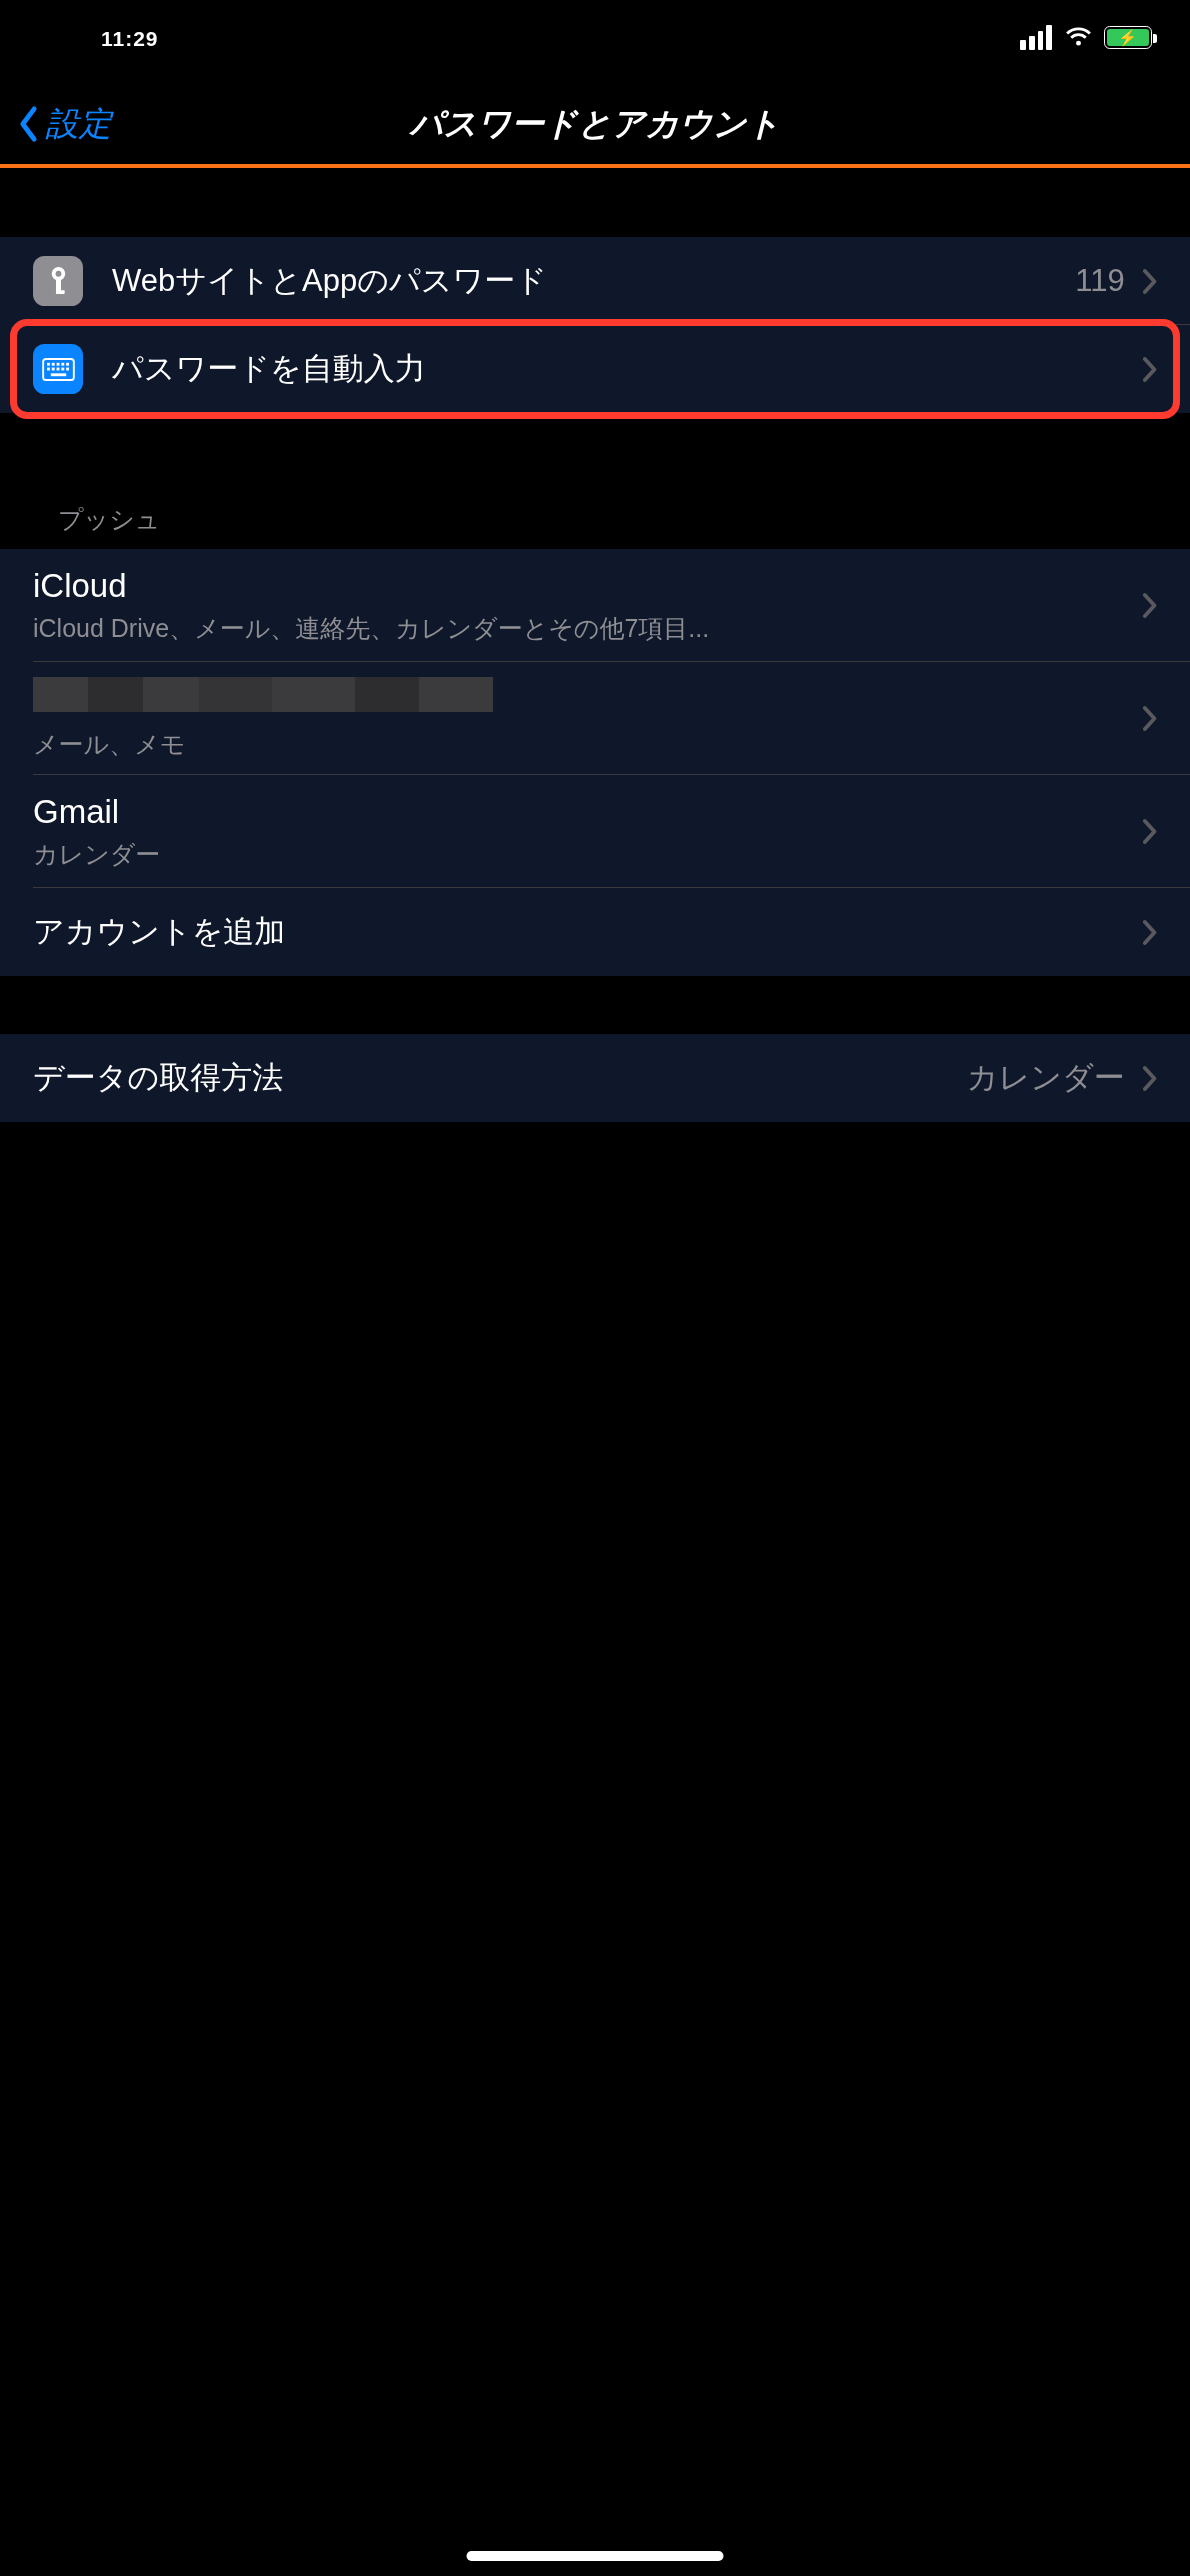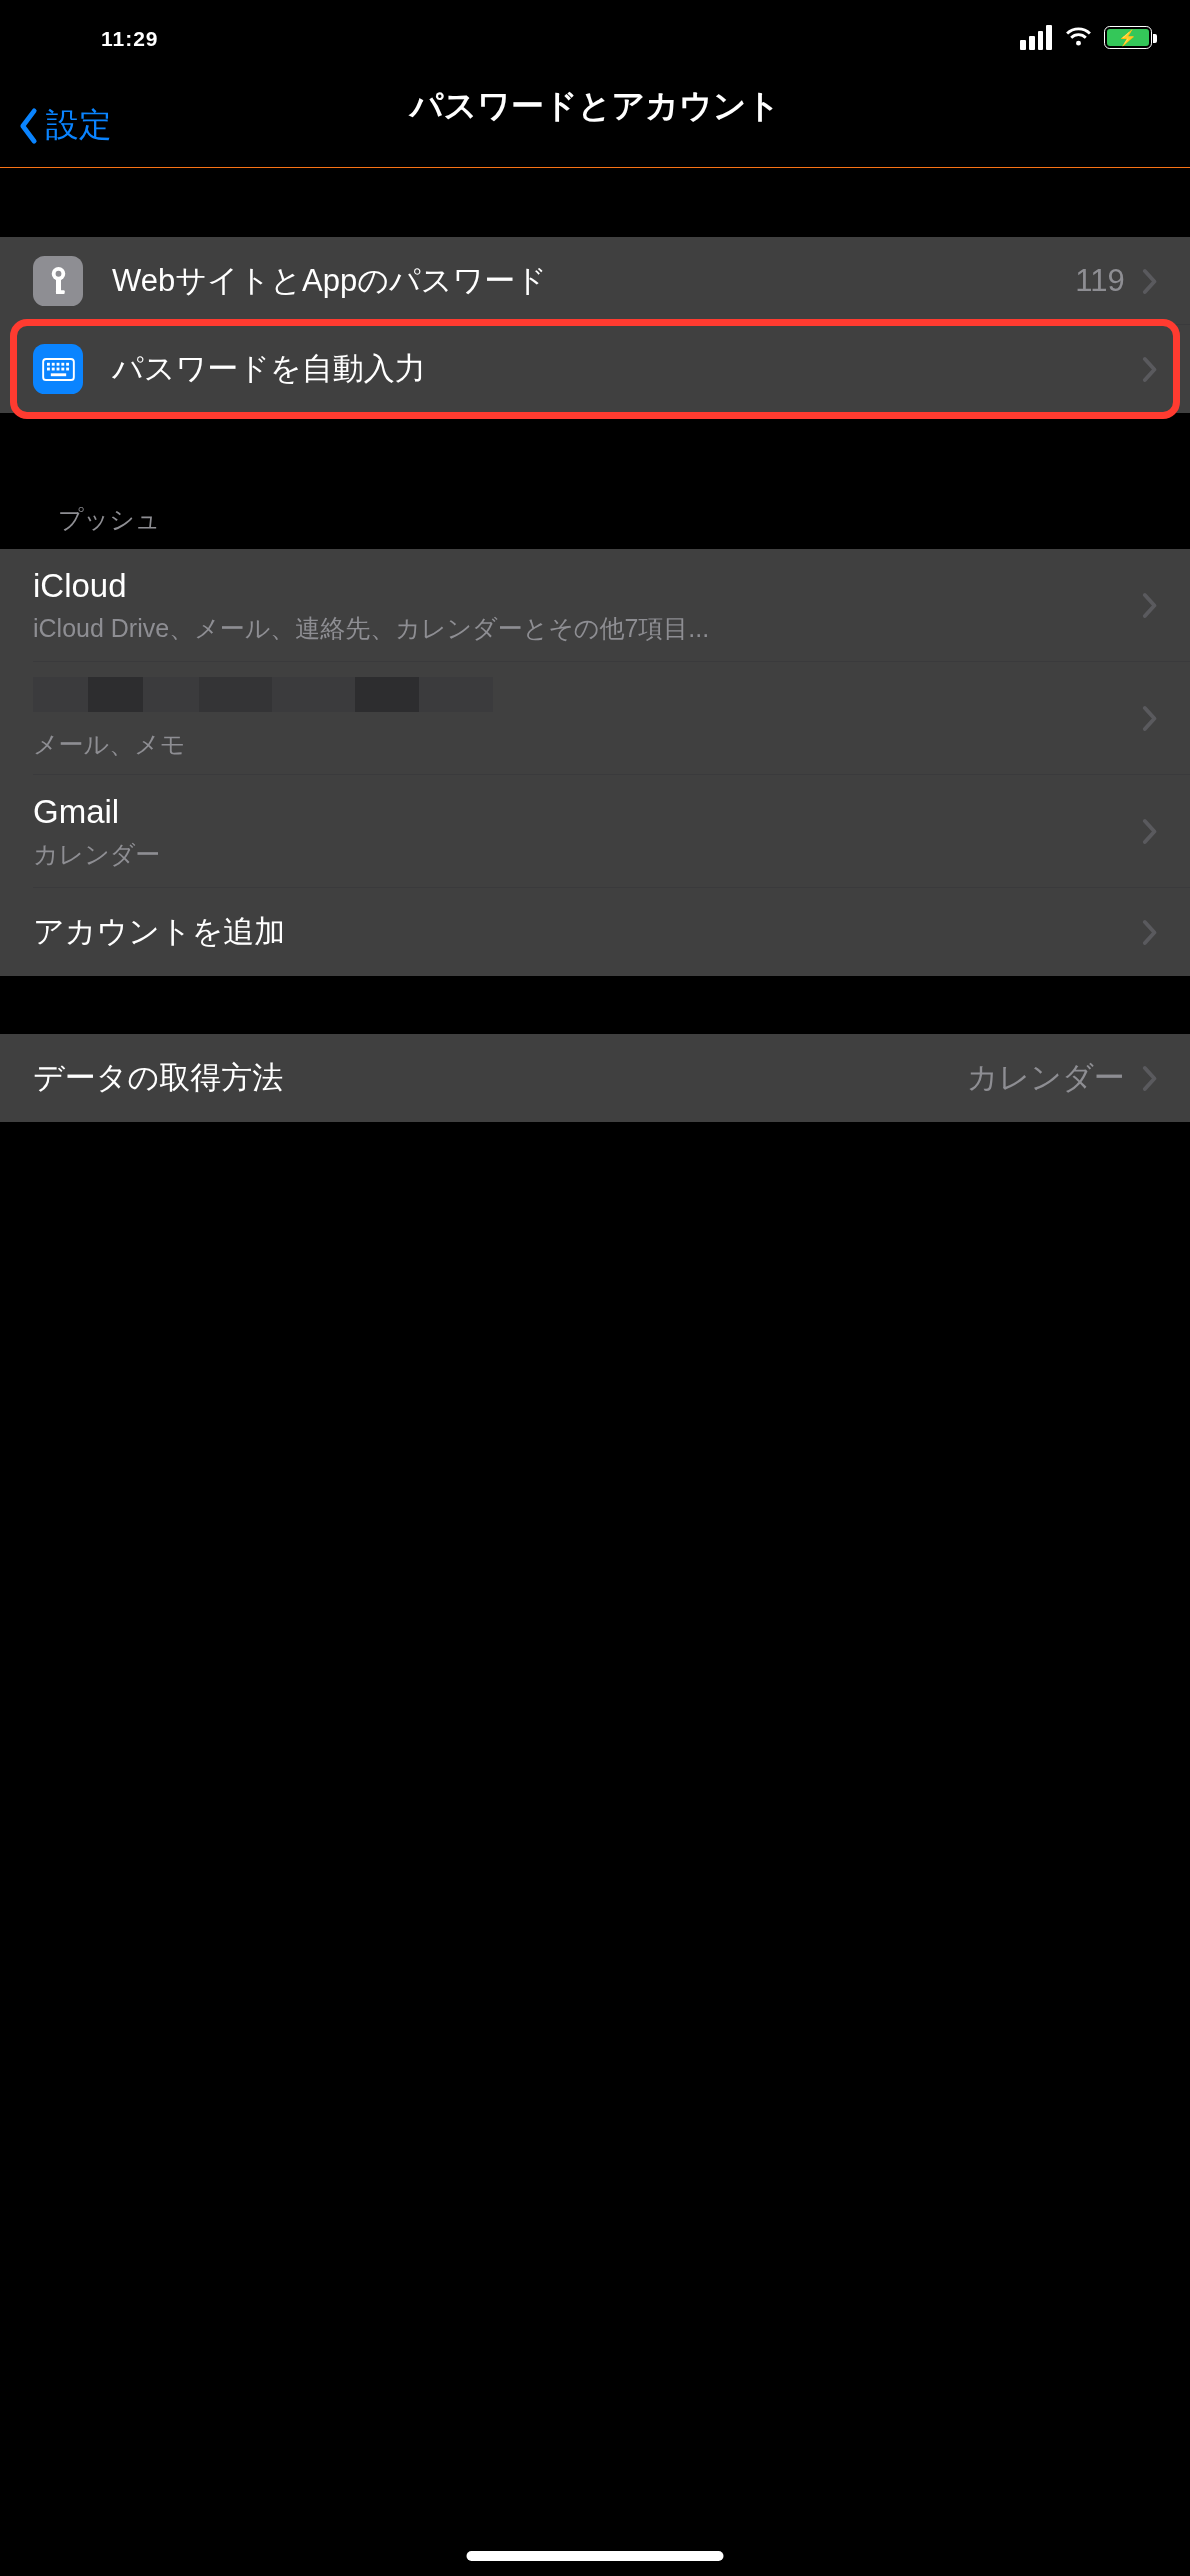--- a/index.html
+++ b/index.html
@@ -13,30 +13,30 @@
     .cell-bars span { width:5.8px; background:#fff; border-radius:1px; display:block; }
     .cell-bars span:nth-child(1){height:9.6px;} .cell-bars span:nth-child(2){height:14.4px;}
     .cell-bars span:nth-child(3){height:19px;} .cell-bars span:nth-child(4){height:25px;}
     .wifi-icon svg{display:block;}
     .battery { position:relative; width:48px; height:23px; border:1.9px solid #fff; border-radius:5.8px; display:flex; align-items:center; padding:1.9px;}
     .battery::after{content:"";position:absolute;right:-5.7px;top:6.7px;width:3.8px;height:9.6px;background:#fff;border-radius:0 1.9px 1.9px 0;}
     .battery-fill{background:#34c759;width:100%;height:100%;border-radius:2.9px;}
     .battery-bolt{position:absolute;left:50%;top:50%;transform:translate(-50%,-50%);font-size:15.3px;color:#000;}
 
     
-    .nav-bar { position:relative; height:84px; width:100%; display:flex; justify-content:center; border-bottom:1px solid #f97316;}
+    .nav-bar { position:relative; height:84px; width:100%; display:flex; align-items:center; justify-content:center; border-bottom:4px solid #f97316;font-style:italic;}
     .nav-back { position:absolute; left:17px; top:0; height:100%; display:flex; align-items:center; gap:5.8px; color:#0a84ff; font-size:33px; }
     .nav-back svg{display:block;}
     .nav-title { font-size:33px; font-weight:600; }
 
     
     .spacer-lg { height:69px; }
     .spacer-md { height:58px; }
     .section-header { font-size:25px; color:#8e8e93; padding:0 33px 13.4px 58px; }
-    .group { background:#404040; width:100%; }
+    .group { background:#0f172a; width:100%; }
 
     .cell { position:relative; display:flex; align-items:center; min-height:88px; padding:0 33px 0 33px; }
     .cell-sep { position:absolute; left:111px; right:0; bottom:0; height:1px; background:#3a3a3c; }
     .cell-sep.full{ left:33px; }
     .cell-icon { width:50px; height:50px; border-radius:11.5px; display:flex; align-items:center; justify-content:center; margin-right:29px; flex:none; }
     .cell-icon.grey{ background:#8e8e93; }
     .cell-icon.blue{ background:#0a84ff; }
     .cell-icon svg{display:block;}
     .cell-label { font-size:31px; color:#fff; flex:1; }
     .cell-value { font-size:31px; color:#8e8e93; margin-right:17px; }

